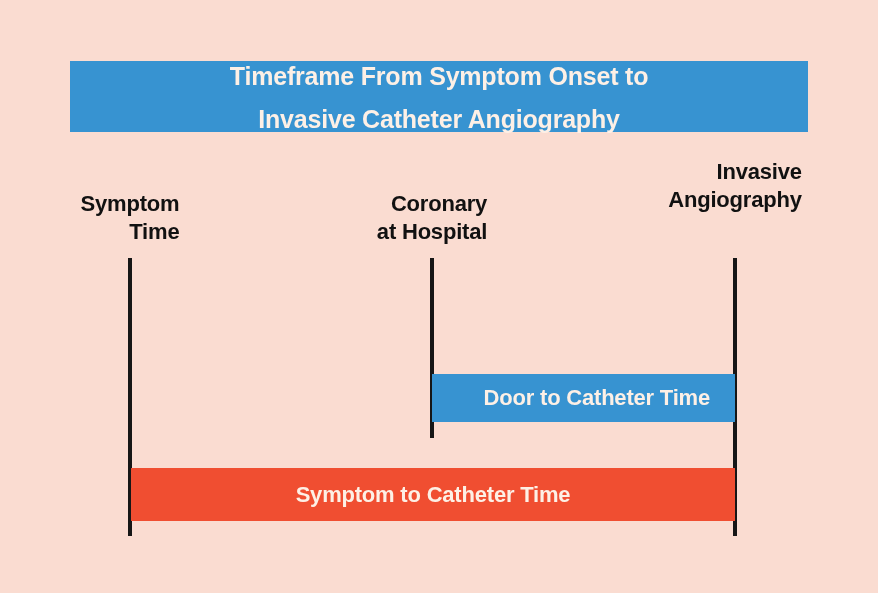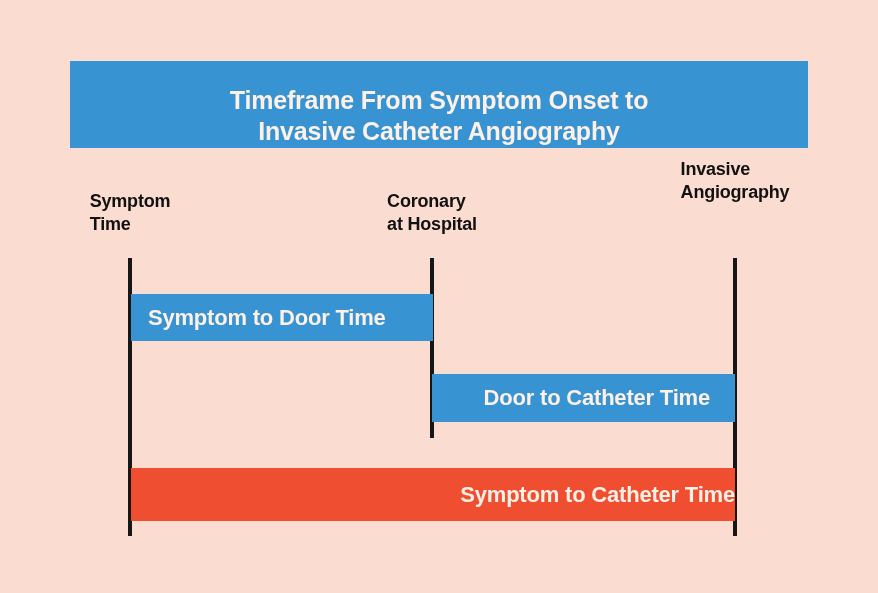--- a/index.html
+++ b/index.html
@@ -18,46 +18,47 @@
     width: 878px;
     height: 593px;
   }
 
   
   .title-banner {
     position: absolute;
     left: 70px;
     top: 61px;
     width: 738px;
-    height: 87px;
+    height: 71px;
     background: #3793d1;
     display: flex;
     flex-direction: column;
     align-items: center;
-    justify-content: flex-end;
+    justify-content: space-between;
     box-sizing: border-box;
+    gap: 11px;
   }
   .title-line {
     color: #fdf0e6;
     font-size: 25px;
     font-weight: bold;
     line-height: 1.27;
     letter-spacing: -0.2px;
     text-align: center;
     white-space: nowrap;
   }
 
   
   .milestone-label {
     position: absolute;
     color: #111111;
-    font-size: 18px;
+    font-size: 22px;
     font-weight: bold;
     line-height: 1.25;
-    text-align: left;
+    text-align: right;
     letter-spacing: -0.2px;
     white-space: nowrap;
   }
   .milestone-label .lbl-line { display: block; }
 
   #label-symptom-onset {
     left: 130px;
     top: 190px;
     transform: translateX(-50%);
   }
@@ -126,21 +127,21 @@
     background: #3793d1;
     justify-content: flex-end;
     padding-right: 25px;
   }
   #bar-symptom-to-catheter {
     left: 131px;
     top: 468px;
     width: 604px;
     height: 53px;
     background: #f04e31;
-    justify-content: flex-end;
+    justify-content: center;
   }
 </style>
 </head>
 <body>
 
 <div id="canvas">
 
   <div class="title-banner">
     <span class="title-line">Timeframe From Symptom Onset to</span>
     <span class="title-line">Invasive Catheter Angiography</span>
@@ -158,23 +159,20 @@
 
   <div class="milestone-label" id="label-invasive-angiography">
     <span class="lbl-line">Invasive</span>
     <span class="lbl-line">Angiography</span>
   </div>
 
   <div class="marker-line" id="marker-symptom-onset"></div>
   <div class="marker-line" id="marker-arrival-hospital"></div>
   <div class="marker-line" id="marker-invasive-angiography"></div>
 
-  <div class="interval-bar" id="bar-symptom-to-door">
-    <span class="bar-label">Symptom to Door Time</span>
-  </div>
 
   <div class="interval-bar" id="bar-door-to-catheter">
     <span class="bar-label">Door to Catheter Time</span>
   </div>
 
   <div class="interval-bar" id="bar-symptom-to-catheter">
     <span class="bar-label">Symptom to Catheter Time</span>
   </div>
 
 </div>

